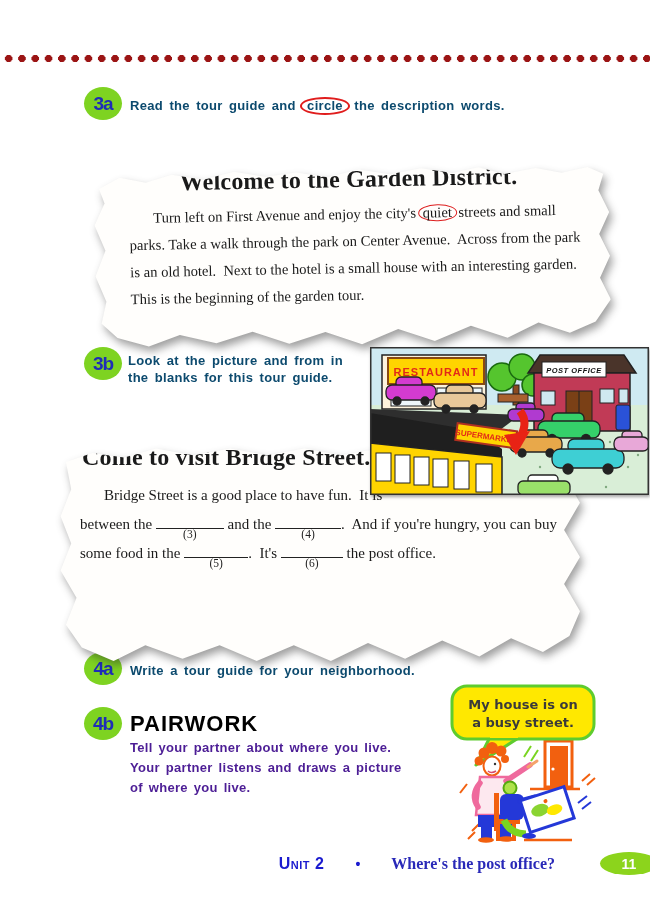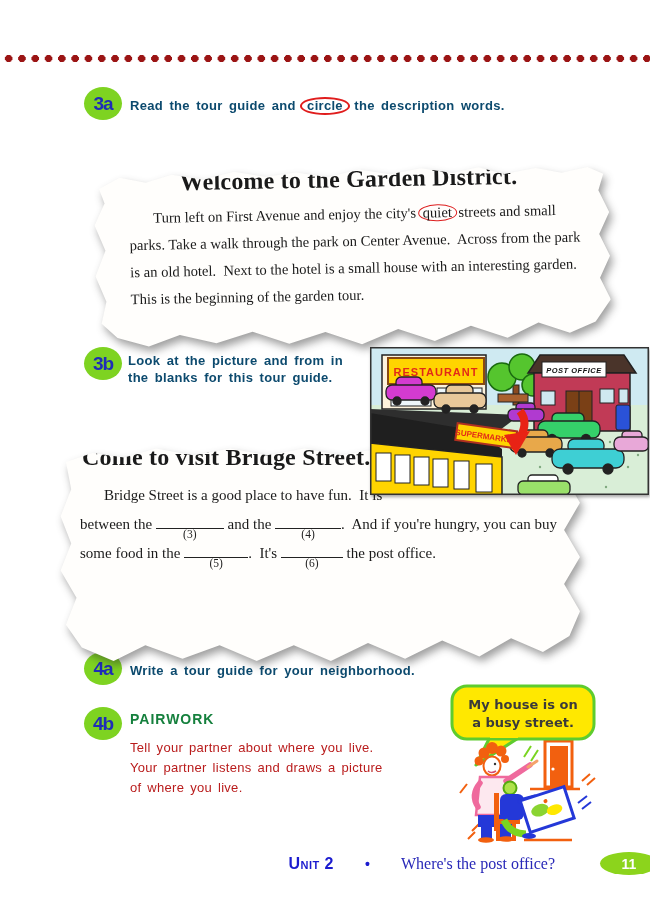--- a/index.html
+++ b/index.html
@@ -47,31 +47,31 @@
   .blank .fill{font-family:"DejaVu Sans",sans-serif;font-size:13px;color:#8d8478;
                letter-spacing:.5px;}
   .w64{width:64px}.w70{width:70px}.w68{width:68px}.w66{width:66px}.w62{width:62px}
 
   
   .scene{position:absolute;left:370px;top:347px;width:279px;height:148px;z-index:6;
          box-shadow:1px 2px 3px rgba(0,0,0,.35);}
   .cartoon{position:absolute;left:432px;top:681px;width:218px;height:164px;}
 
   
-  .pairwork{position:absolute;left:130px;top:711px;font-size:14px;font-weight:bold;
-            color:#15803d;letter-spacing:1px;}
-  .pw-body{position:absolute;left:130px;top:738px;font-weight:normal;font-size:13px;
-           line-height:20px;color:#b91c1c;letter-spacing:.3px;word-spacing:2px;}
+  .pairwork{position:absolute;left:130px;top:711px;font-size:22px;font-weight:bold;
+            color:#000000;letter-spacing:1px;}
+  .pw-body{position:absolute;left:130px;top:738px;font-weight:bold;font-size:13px;
+           line-height:20px;color:#4c1d95;letter-spacing:.3px;word-spacing:2px;}
 
   
   .footer{position:absolute;top:852px;right:2px;display:flex;align-items:center;gap:23px;}
   .unit-label{font-variant:small-caps;font-weight:bold;font-size:16px;color:#1b1bcf;
               letter-spacing:.5px;}
   .footer .sep{color:#1b1bcf;font-weight:bold;margin:0 8px;font-size:14px;}
-  .footer-title{font-family:"Liberation Serif",serif;font-weight:normal;font-size:16px;
+  .footer-title{font-family:"Liberation Serif",serif;font-weight:bold;font-size:16px;
                 color:#2929b8;}
   .page-num{margin-left:22px;width:58px;height:23px;background:#8cd41c;border-radius:50%;
             color:#ffffff;font-weight:bold;font-size:14px;display:flex;align-items:center;
             justify-content:center;}
 
   .z2{z-index:2}
 </style>
 </head>
 <body>
 

